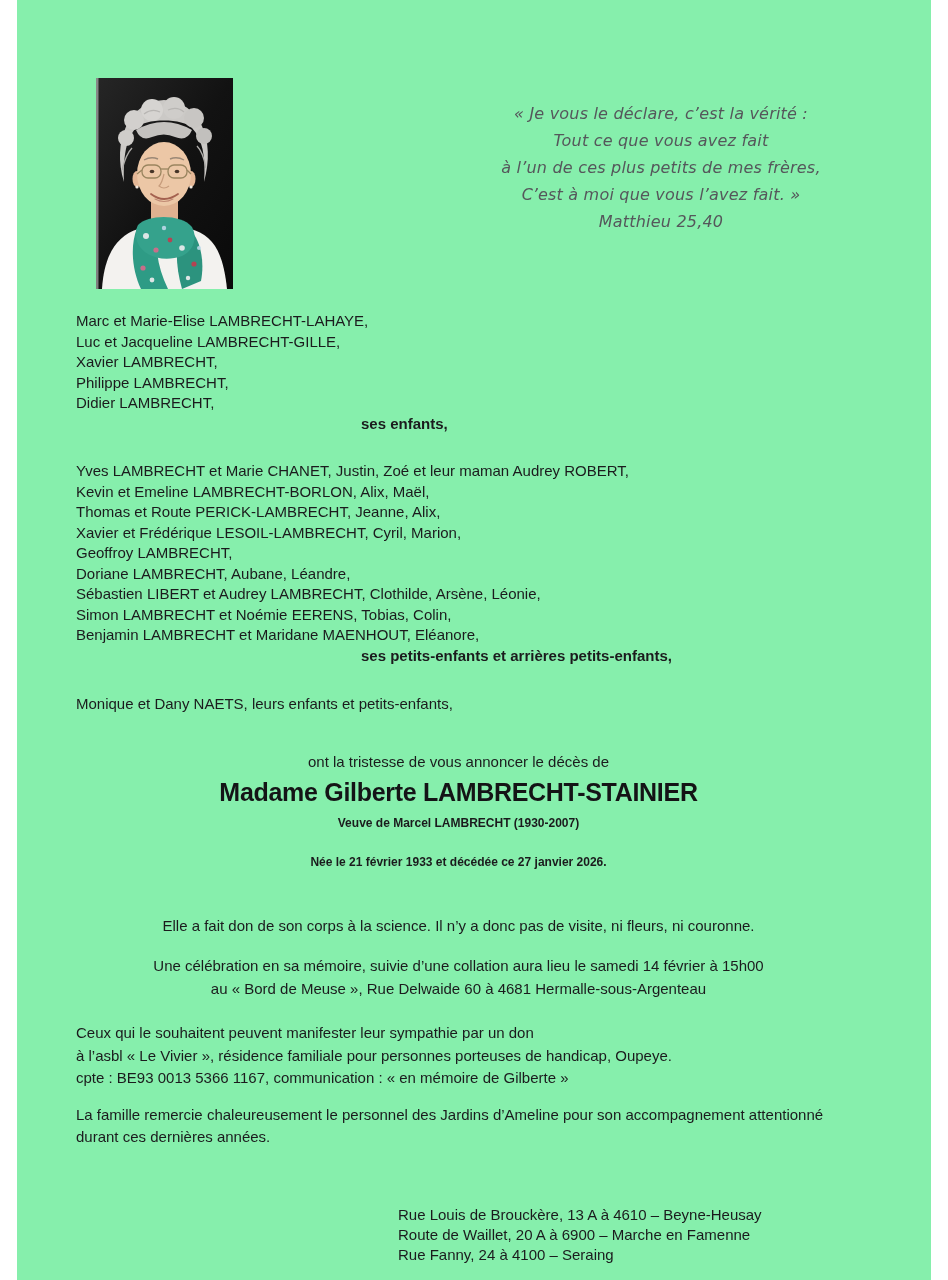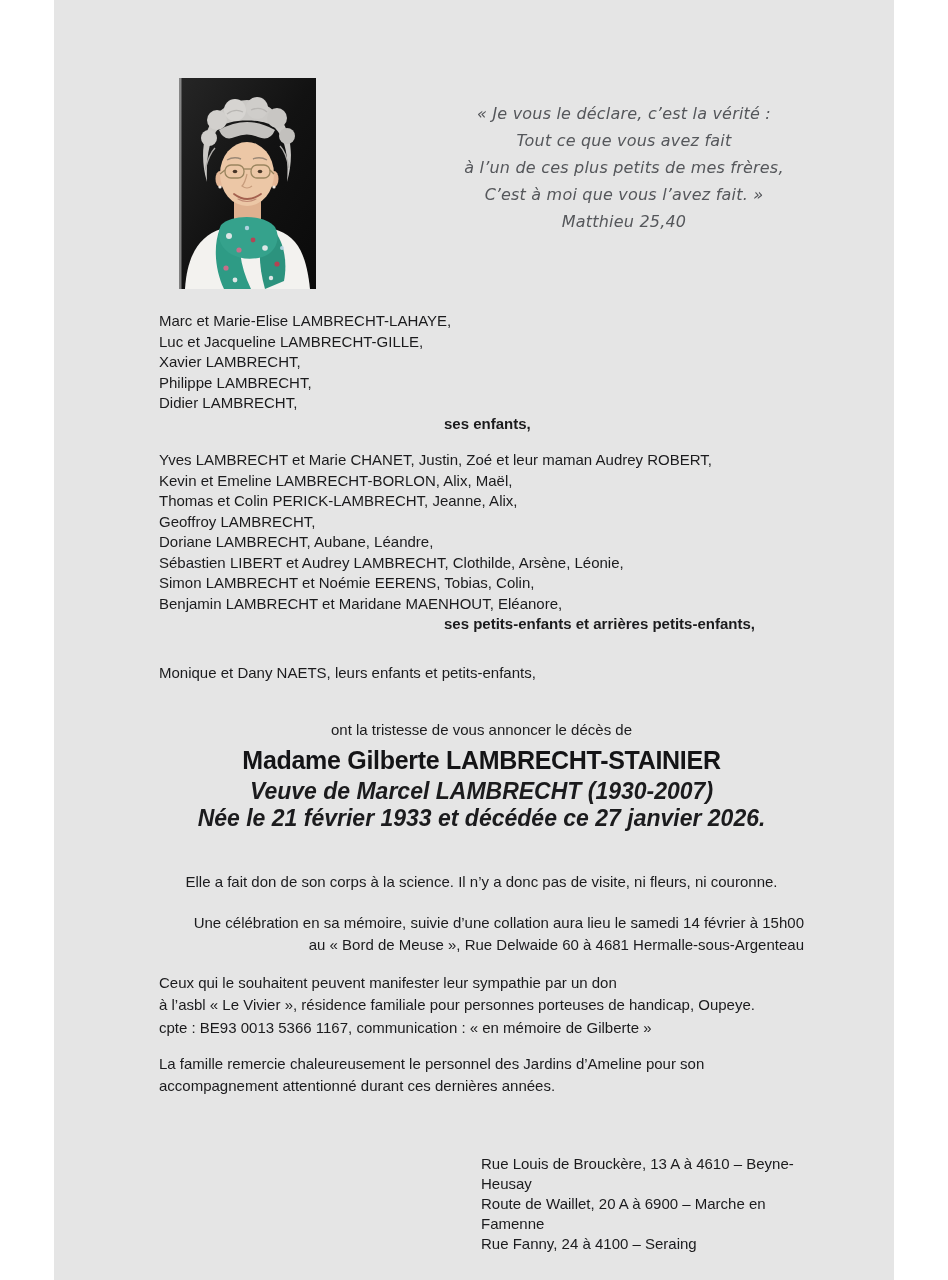--- a/index.html
+++ b/index.html
@@ -1,22 +1,22 @@
 <!DOCTYPE html>
 <html lang="fr"><head>
 <meta charset="utf-8">
 <style>
   html,body{margin:0;padding:0;background:#ffffff;}
   .page{
     position:relative;
-    width:840px;height:1280px;
+    width:914px;height:1280px;
     margin:0 auto;
-    background:#e5e5e5;
+    background:#86efac;
     box-sizing:border-box;
-    padding:78px 90px 0 105px;
+    padding:78px 90px 0 59px;
     font-family:"Liberation Sans",sans-serif;
     color:#1b1b1d;
     overflow:hidden;
   }
   
   .header{display:flex;align-items:flex-start;}
   .photo{
     width:137px;height:211px;
     margin-left:20px;
     flex:0 0 auto;
@@ -32,54 +32,53 @@
     color:#55575b;
     font-family:"DejaVu Sans",cursive;
     font-style:italic;
     font-size:16px;
     line-height:27px;
     letter-spacing:.2px;
   }
   
   .names{font-size:15px;line-height:20.5px;}
   .names-children{margin-top:22px;}
-  .names-grandchildren{margin-top:16px;}
+  .names-grandchildren{margin-top:27px;}
   .relation-label{
     font-weight:bold;
     margin-left:285px;
   }
   .family-line{
     margin:28px 0 0 0;
     font-size:15px;line-height:20.5px;
   }
   
   .announcement{text-align:center;margin-top:36px;}
   .announcement .intro{margin:0;font-size:15px;line-height:22px;}
   .announcement h1{
     margin:4px 0 0 0;
     font-size:25px;
     line-height:30px;
     letter-spacing:-0.3px;
     font-weight:700;
     color:#141416;
   }
   .announcement .sub{
-    margin:4px;
+    margin:16px;
     font-weight:700;
-    font-size:23px;
+    font-size:12px;
     line-height:23px;
-    font-style:italic;
   }
   .announcement .sub.first{margin-top:5px;}
   
   .centered{text-align:center;font-size:15px;line-height:22.5px;}
   .science-line{margin-top:41px;}
-  .celebration-block{margin-top:18px;text-align:right;}
+  .celebration-block{margin-top:18px;}
   .left-block{font-size:15px;line-height:22.5px;}
-  .donation-block{margin-top:15px;}
+  .donation-block{margin-top:22px;}
   .thanks-par{margin:14px 0 0 0;max-width:760px;line-height:22px;}
   
   .addresses{
     margin-top:57px;
     margin-left:322px;
     font-size:15px;
     line-height:20px;
   }
 </style>
 </head>
@@ -193,21 +192,22 @@
         <div class="name-line">Didier LAMBRECHT,</div>
       </div>
     <div class="relation-label">ses enfants,</div>
   </section>
 
   <section class="names names-grandchildren">
     <div>
 
     <div class="name-line">Yves LAMBRECHT et Marie CHANET, Justin, Zoé et leur maman Audrey ROBERT,</div>
         <div class="name-line">Kevin et Emeline LAMBRECHT-BORLON, Alix, Maël,</div>
-        <div class="name-line">Thomas et Colin PERICK-LAMBRECHT, Jeanne, Alix,</div>
+        <div class="name-line">Thomas et Route PERICK-LAMBRECHT, Jeanne, Alix,</div>
+        <div class="name-line">Xavier et Frédérique LESOIL-LAMBRECHT, Cyril, Marion,</div>
         <div class="name-line">Geoffroy LAMBRECHT,</div>
         <div class="name-line">Doriane LAMBRECHT, Aubane, Léandre,</div>
         <div class="name-line">Sébastien LIBERT et Audrey LAMBRECHT, Clothilde, Arsène, Léonie,</div>
         <div class="name-line">Simon LAMBRECHT et Noémie EERENS, Tobias, Colin,</div>
         <div class="name-line">Benjamin LAMBRECHT et Maridane MAENHOUT, Eléanore,</div>
       </div>
     <div class="relation-label">ses petits-enfants et arrières petits-enfants,</div>
   </section>
 
   <p class="family-line">Monique et Dany NAETS, leurs enfants et petits-enfants,</p>

